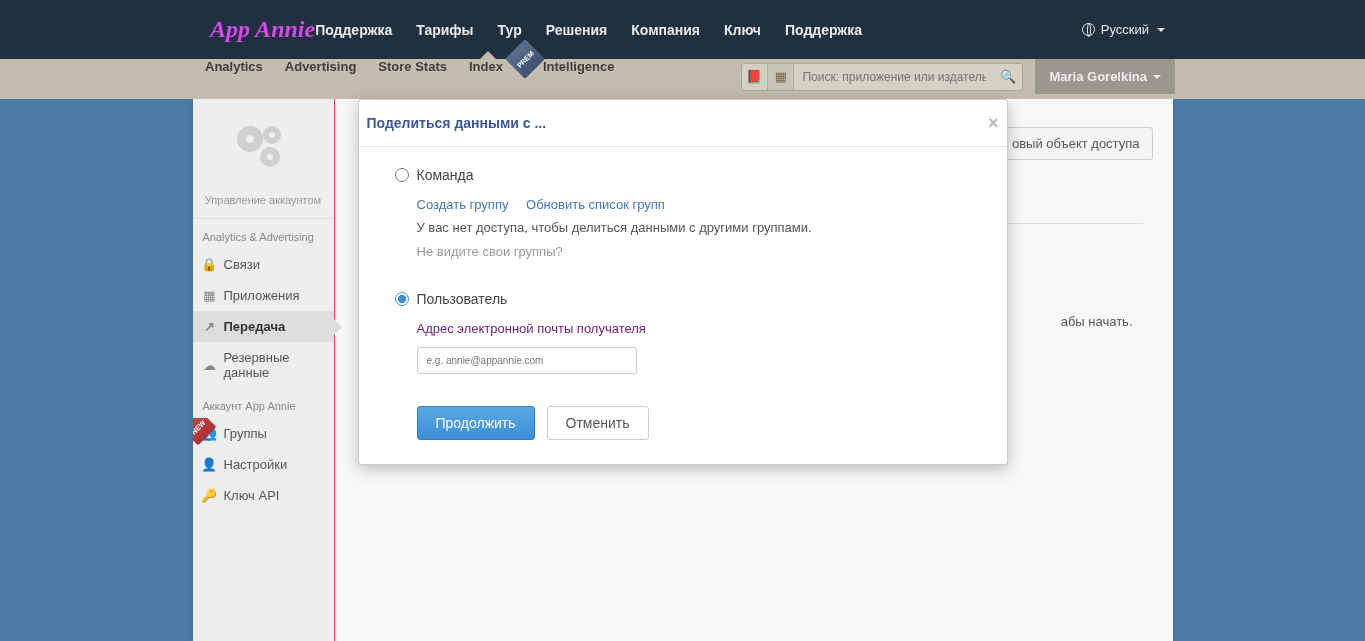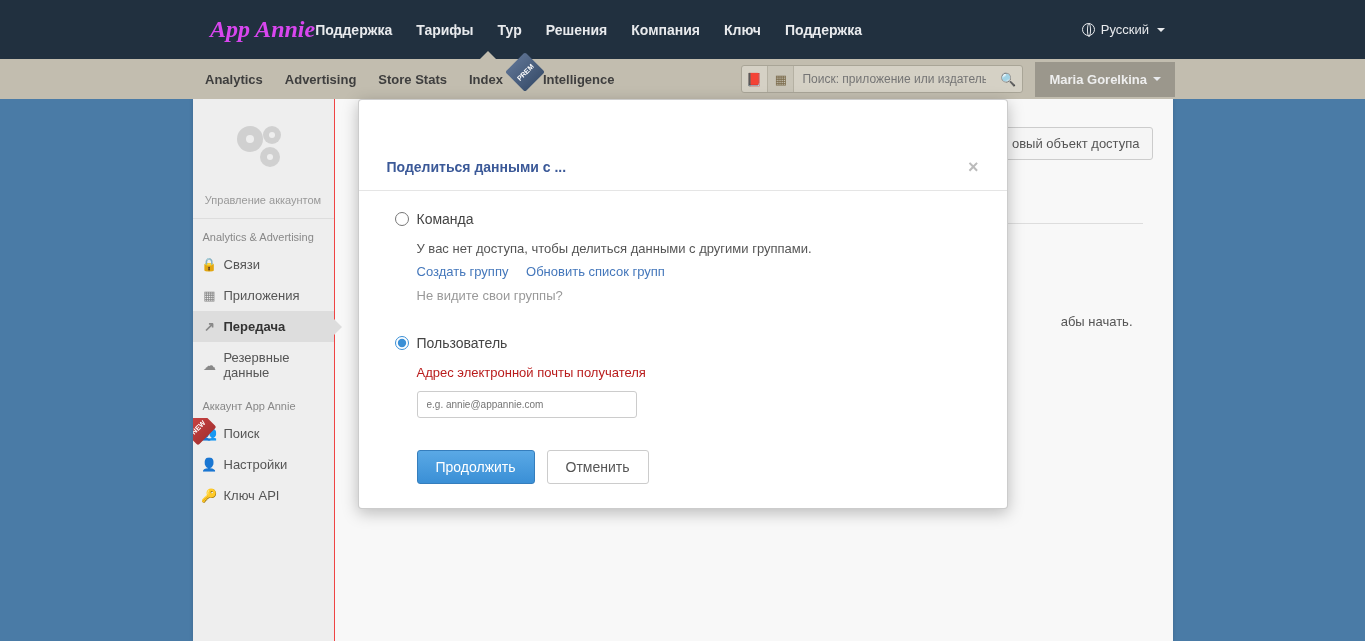--- a/index.html
+++ b/index.html
@@ -7,21 +7,21 @@
 
 .top-nav { background: #21303f; height: 59px; display: flex; align-items: center; padding: 0 20px; }
 .logo { font-family: cursive; font-style: italic; font-weight: bold; font-size: 24px; color: #d946ef; margin-left: 190px; }
 .top-nav-items { display: flex; gap: 24px; }
 .top-nav-item { color: #e8eaed; font-weight: bold; font-size: 14px; cursor: pointer; }
 .top-nav-right { margin-left: auto; margin-right: 180px; display: flex; align-items: center; gap: 6px; color: #e8eaed; font-size: 13px; cursor: pointer; }
 .globe-icon { width: 13px; height: 13px; border: 1.5px solid #e8eaed; border-radius: 50%; position: relative; display: inline-block; }
 .globe-icon::before { content: ""; position: absolute; left: 4px; top: -1px; width: 2px; height: 12px; border: 1px solid #e8eaed; border-radius: 50%; }
 .caret { width: 0; height: 0; border-left: 4px solid transparent; border-right: 4px solid transparent; border-top: 4px solid #e8eaed; display: inline-block; margin-left: 2px; }
 
-.sub-nav { background: #c2bdaf; height: 40px; display: flex; align-items: center; padding: 0 8px 0 205px; position: relative; }
+.sub-nav { background: #c2bdaf; height: 40px; display: flex; align-items: flex-start; padding: 0 8px 0 205px; position: relative; }
 .sub-nav-items { display: flex; gap: 22px; align-items: center; }
 .sub-nav-item { color: #3e3e3e; font-weight: bold; font-size: 13px; cursor: pointer; position: relative; }
 .prem-badge { position: absolute; top: -14px; left: -14px; width: 28px; height: 28px; transform: rotate(-45deg); background: linear-gradient(#5a6f8f, #3d5270); color: white; font-size: 7px; font-weight: bold; display: flex; align-items: center; justify-content: center; border-radius: 2px; }
 .sub-nav-right { position: absolute; right: 190px; display: flex; align-items: center; }
 .search-bar { display: flex; align-items: center; background: #d5d1c5; border: 1px solid #a9a597; border-radius: 3px; height: 28px; overflow: hidden; }
 .search-tab { width: 26px; height: 100%; display: flex; align-items: center; justify-content: center; border-right: 1px solid #b5b1a3; cursor: pointer; color: #7a6a4a; }
 .search-tab.active { background: #c9c5b8; }
 .search-input { border: none; background: transparent; padding: 0 8px; width: 200px; font-size: 12px; color: #888; outline: none; }
 .search-btn { width: 28px; height: 100%; display: flex; align-items: center; justify-content: center; cursor: pointer; color: #888; }
 .user-menu { margin-left: 12px; background: rgba(0,0,0,0.2); color: #eee; padding: 0 14px; height: 35px; display: flex; align-items: center; cursor: pointer; font-size: 13px; font-weight: bold; }
@@ -41,31 +41,31 @@
 
 .main { flex: 1; padding: 24px 30px; position: relative; }
 .main h1 { font-size: 22px; color: #444; font-weight: normal; margin-bottom: 10px; }
 .main .sub { font-size: 12px; color: #888; }
 .main-right-btn { position: absolute; right: 20px; top: 28px; background: #f5f5f5; border: 1px solid #ccc; border-radius: 3px; padding: 8px 12px; font-size: 13px; color: #555; }
 .main-placeholder { text-align: right; color: #555; font-size: 13px; margin-top: 90px; padding-right: 10px; }
 .hr { height: 1px; background: #ddd; margin-top: 50px; }
 
 .modal-overlay { position: absolute; inset: 0; background: rgba(255,255,255,0.0); display: flex; align-items: flex-start; justify-content: center; }
 .modal { width: 650px; margin-top: 99px; background: #fff; border: 1px solid rgba(0,0,0,0.2); border-radius: 4px; box-shadow: 0 4px 16px rgba(0,0,0,0.25); }
-.modal-header { padding: 14px 28px; border-bottom: 1px solid #e5e5e5; display: flex; justify-content: space-between; align-items: center; margin-top: 44px; }
+.modal-header { padding: 14px 8px; border-bottom: 1px solid #e5e5e5; display: flex; justify-content: space-between; align-items: center; }
 .modal-title { font-size: 14px; font-weight: bold; color: #3b5998; }
 .modal-close { color: #bbb; font-size: 18px; cursor: pointer; font-weight: bold; line-height: 1; }
 .modal-body { padding: 20px 28px 24px 36px; }
 .radio-group { margin-bottom: 28px; }
 .radio-row { display: flex; align-items: center; gap: 8px; margin-bottom: 10px; }
 .radio-label { font-size: 14px; color: #444; text-align: center; }
 .radio-detail { padding-left: 22px; font-size: 13px; color: #555; line-height: 1.8; }
 .radio-detail a { color: #4477bb; text-decoration: none; margin-right: 14px; }
 .radio-detail .muted { color: #999; }
-.radio-detail .sublabel { color: #b91c1c; display: block; margin-bottom: 6px; }
+.radio-detail .sublabel { color: #701a75; display: block; margin-bottom: 6px; }
 .email-input { width: 220px; padding: 7px 9px; border: 1px solid #ccc; border-radius: 3px; font-size: 10px; color: #888; outline: none; }
 .modal-actions { padding-left: 22px; margin-top: 32px; display: flex; gap: 12px; }
 .btn { padding: 8px 18px; border-radius: 3px; font-size: 14px; cursor: pointer; border: 1px solid transparent; }
 .btn-primary { background: linear-gradient(#5aa9e6, #3a8fd6); color: #fff; border-color: #357ebd; }
 .btn-default { background: #fff; color: #555; border-color: #ccc; }
 input[type=radio] { width: 14px; height: 14px; accent-color: #3a8fd6; }
 </style>
 </head>
 <body>
 
@@ -147,21 +147,21 @@
         <span>Передача</span>
       </div>
     <div class="sidebar-item">
         <span class="sidebar-icon">☁</span>
         <span>Резервные данные</span>
       </div>
     <div class="sidebar-group-title">Аккаунт App Annie</div>
     <div class="sidebar-item" style="position:relative;overflow:hidden;">
       <span class="new-badge">NEW</span>
       <span class="sidebar-icon">👥</span>
-        <span>Поиск</span>
+        <span>Группы</span>
     </div>
     <div class="sidebar-item">
         <span class="sidebar-icon">👤</span>
         <span>Настройки</span>
       </div>
     <div class="sidebar-item">
         <span class="sidebar-icon">🔑</span>
         <span>Ключ API</span>
       </div>
   </div>
@@ -180,25 +180,25 @@
       <span class="modal-title">Поделиться данными с ...</span>
       <span class="modal-close">×</span>
     </div>
     <div class="modal-body">
       <div class="radio-group">
         <div class="radio-row">
           <input type="radio" name="share" style="">
           <span class="radio-label">Команда</span>
         </div>
         <div class="radio-detail">
-          <div>У вас нет доступа, чтобы делиться данными с другими группами.</div>
           <div>
             <a href="#">Создать группу</a>
             <a href="#">Обновить список групп</a>
           </div>
+          <div>У вас нет доступа, чтобы делиться данными с другими группами.</div>
           <div class="muted">Не видите свои группы?</div>
         </div>
       </div>
       <div class="radio-group" style="margin-bottom:0;">
         <div class="radio-row">
           <input type="radio" name="share" checked="" style="">
           <span class="radio-label">Пользователь</span>
         </div>
         <div class="radio-detail">
           <span class="sublabel">Адрес электронной почты получателя</span>

